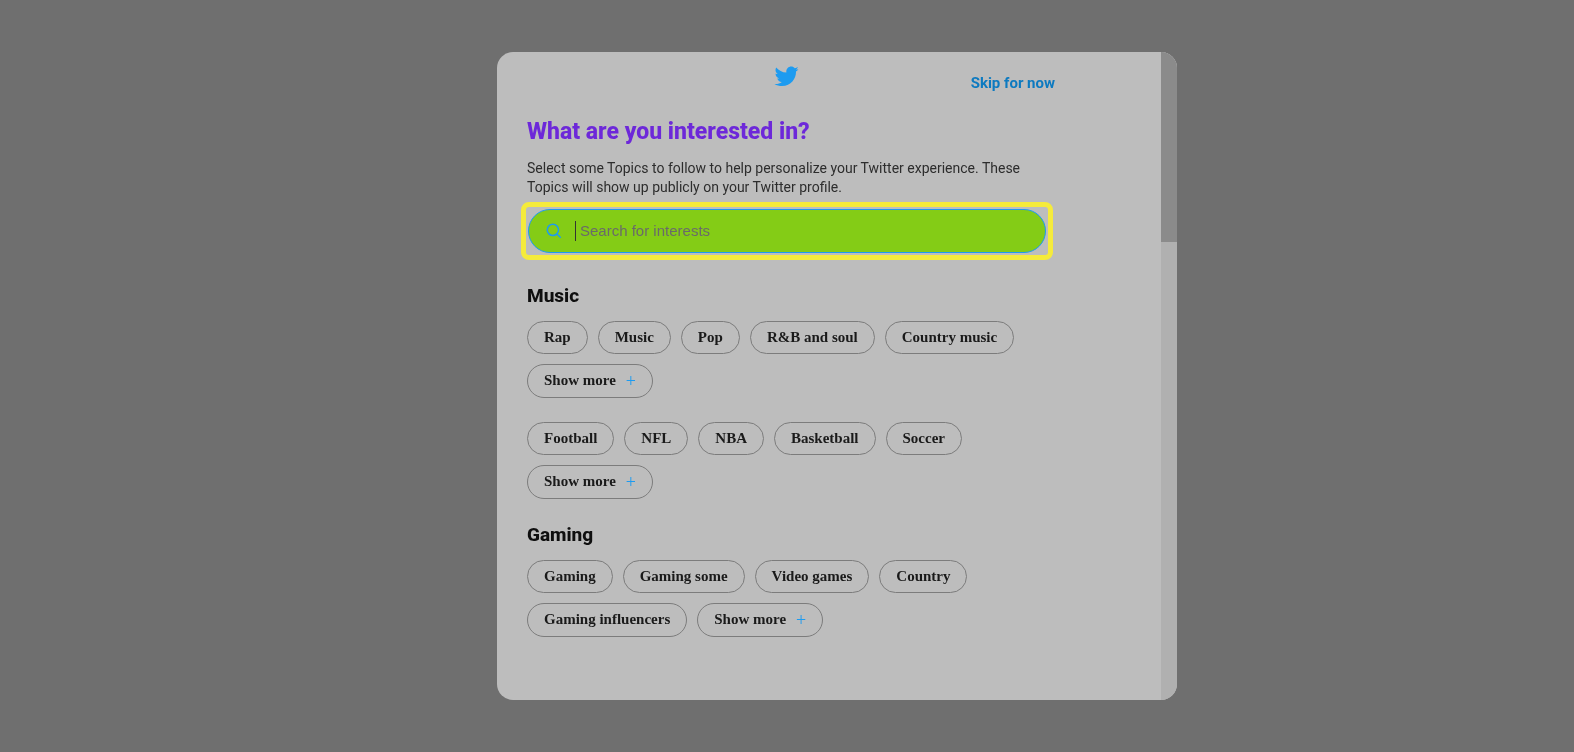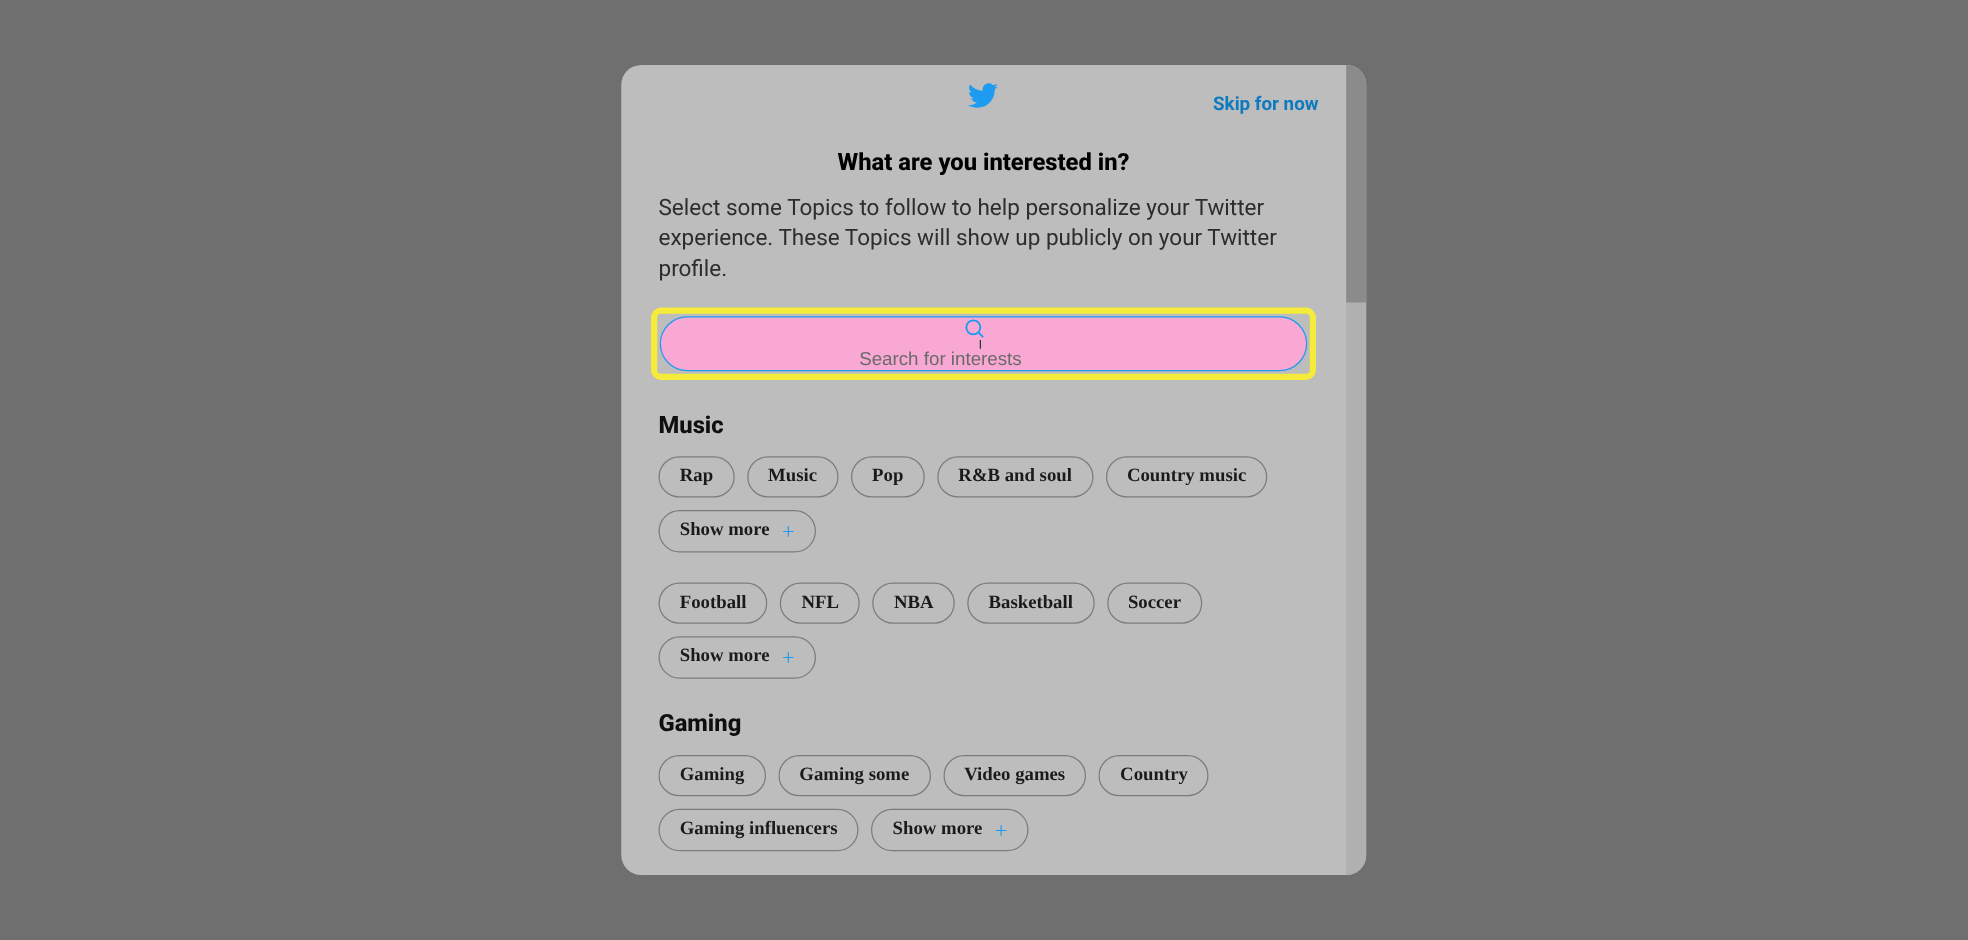--- a/index.html
+++ b/index.html
@@ -8,21 +8,21 @@
     height: 752px;
     background: #6f6f6f;
     font-family: -apple-system, BlinkMacSystemFont, "Segoe UI", Roboto, Helvetica, Arial, sans-serif;
     overflow: hidden;
     position: relative;
   }
   .modal {
     position: absolute;
     left: 497px;
     top: 52px;
-    width: 596px;
+    width: 680px;
     height: 648px;
     background: #bdbdbd;
     border-radius: 16px;
     overflow: hidden;
   }
   .inner {
     position: absolute;
     inset: 0;
     width: 580px;
     overflow-y: auto;
@@ -61,47 +61,45 @@
     top: 22px;
     color: #0d7ac0;
     font-weight: 700;
     font-size: 15px;
     cursor: pointer;
   }
   .content {
     padding: 18px 30px 0 30px;
   }
   h1 {
-    font-size: 19px;
+    font-size: 23px;
     font-weight: 800;
-    color: #000000;
+    color: #6d28d9;
     margin-bottom: 14px;
-    text-align: center;
   }
   .subtitle {
-    font-size: 18px;
+    font-size: 14px;
     color: #2d2d2d;
     line-height: 1.35;
-    margin-bottom: 18px;
+    margin-bottom: 5px;
   }
   .search-highlight {
     border: 5px solid #f5eb3b;
     border-radius: 8px;
     padding: 2px;
     margin: 0 -6px 24px -6px;
   }
   .search-box {
     display: flex;
     align-items: center;
-    background: #f9a8d4;
+    background: #84cc16;
     border: 1px solid #1d9bf0;
     border-radius: 28px;
     height: 44px;
     padding: 0 16px;
-    flex-direction: column;
   }
   .search-icon {
     width: 18px;
     height: 18px;
     color: #1d9bf0;
     margin-right: 14px;
     flex-shrink: 0;
   }
   .search-input {
     flex: 1;

